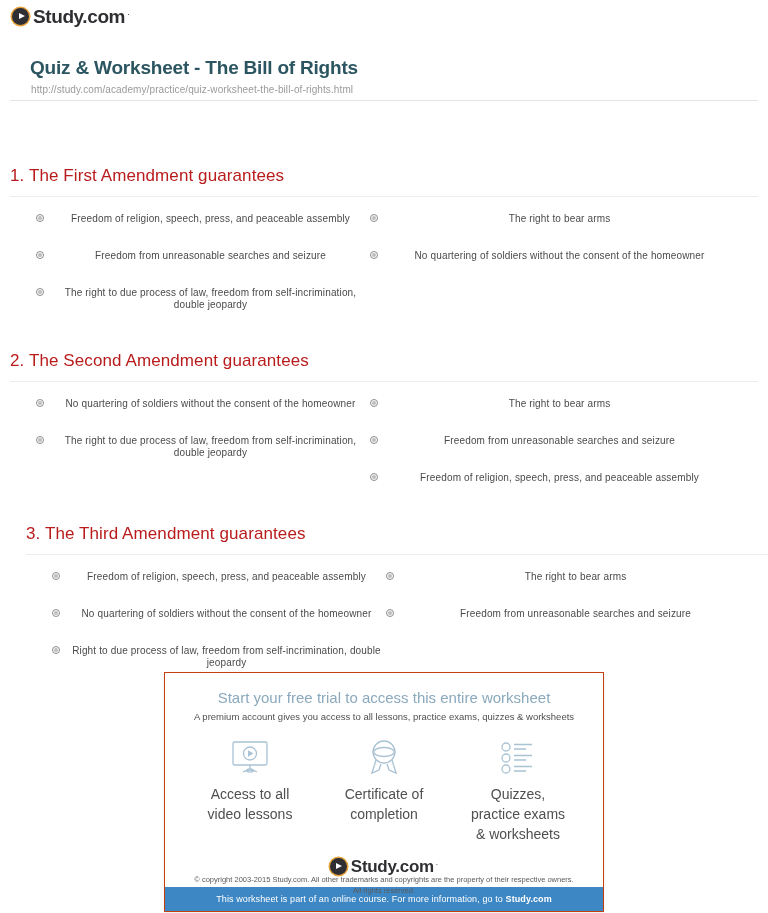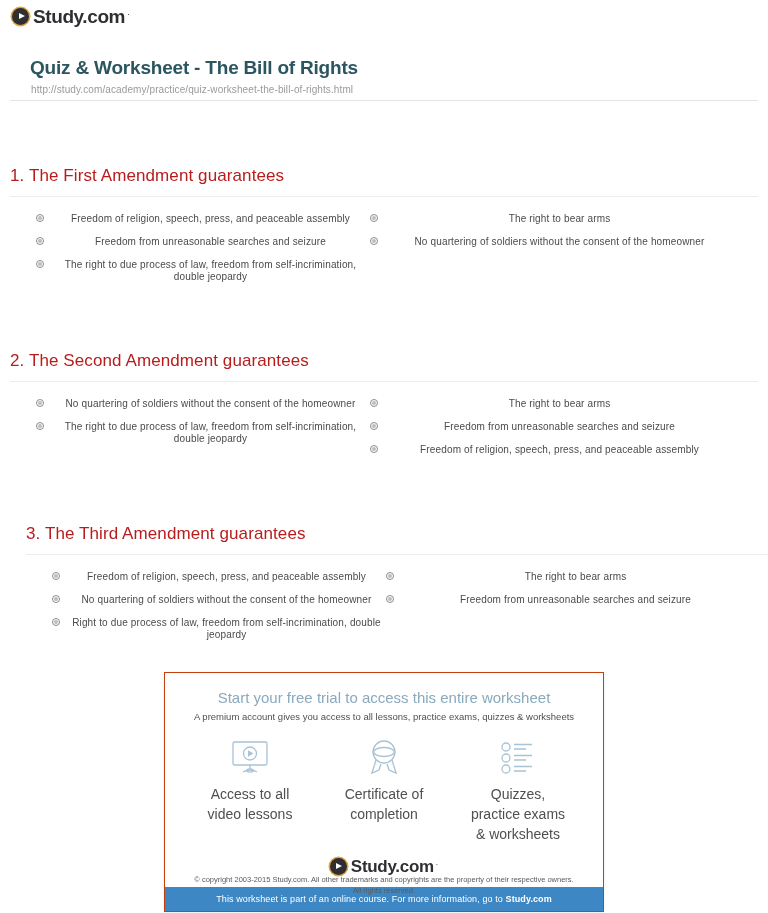--- a/index.html
+++ b/index.html
@@ -120,21 +120,21 @@
   .option {
     position: relative;
     padding-left: 19px;
     font-size: 10px;
     line-height: 12px;
     color: #4a4a4a;
     letter-spacing: 0.15px;
     min-height: 12px;
     text-align: center;
   }
-  .option + .option { margin-top: 11px; }
+  .option + .option { margin-top: 25px; }
 
   .radio {
     position: absolute;
     left: 0;
     top: 1px;
     width: 8px;
     height: 8px;
     border-radius: 50%;
     border: 1px solid #8e8e8e;
     background: #fbfbfb;

